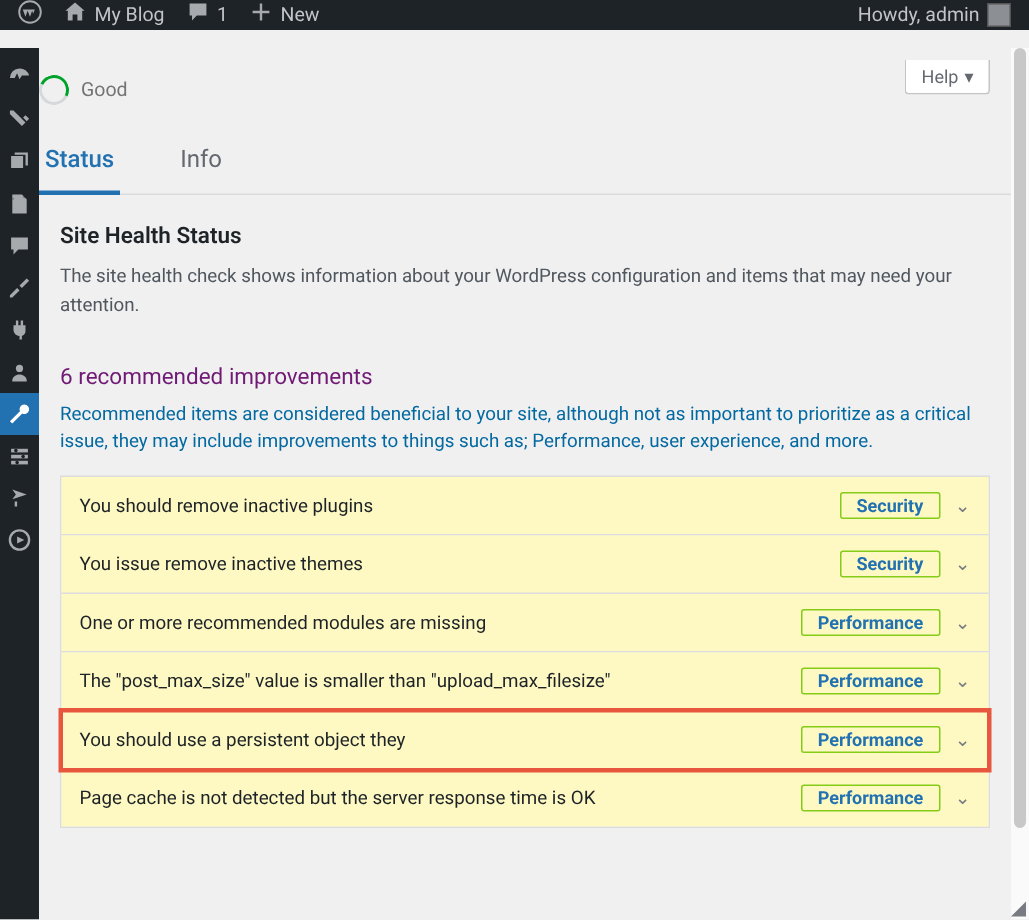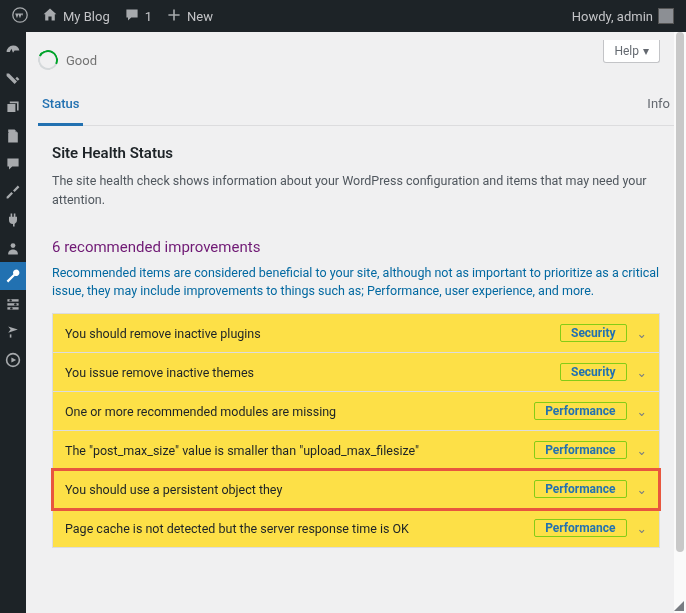--- a/index.html
+++ b/index.html
@@ -1,43 +1,43 @@
 <!DOCTYPE html>
 <html><head>
   <meta charset="utf-8">
   <style>
     * { margin:0; padding:0; box-sizing:border-box; font-family:-apple-system,BlinkMacSystemFont,"Segoe UI",Roboto,sans-serif; }
     body { background:#f0f0f1; width:686px; height:613px; overflow:hidden; position:relative; }
-    .adminbar { height:32px; background:#1d2327; color:#c3c4c7; display:flex; align-items:center; font-size:13px; padding:0 8px; justify-content:space-between;}
+    .adminbar { height:20px; background:#1d2327; color:#c3c4c7; display:flex; align-items:center; font-size:13px; padding:0 8px; justify-content:space-between;}
     .adminbar-left, .adminbar-right { display:flex; align-items:center; gap:6px; }
     .adminbar a { color:#c3c4c7; text-decoration:none; display:flex; align-items:center; gap:5px; padding:0 4px; cursor:pointer;}
     .ab-icon svg{ width:16px; height:16px; fill:#a7aaad;}
     .avatar { width:16px; height:16px; background:#8c8f94; display:inline-block; border:1px solid #555;}
     .vscroll{ position:absolute; right:0; top:32px; bottom:0; width:12px; background:#fafafa; }
     .vscroll .thumb{ position:absolute; left:2px; right:2px; top:0; height:520px; background:#c8c8c8; border-radius:4px;}
     .leftmenu{ position:absolute; left:0; top:32px; bottom:0; width:26px; background:#1d2327; display:flex; flex-direction:column; align-items:center; padding-top:6px; gap:0;}
     .leftmenu .mi{ width:26px; height:28px; display:flex; align-items:center; justify-content:center; cursor:pointer;}
     .leftmenu .mi svg{ width:16px;height:16px; fill:#a7aaad;}
     .leftmenu .mi.active{ background:#2271b1;}
     .leftmenu .mi.active svg{ fill:#fff;}
-    .wrap{ position:absolute; left:26px; top:32px; right:12px; bottom:0; background:#f0f0f1; overflow:auto;margin-left:12px;}
+    .wrap{ position:absolute; left:26px; top:32px; right:12px; bottom:0; background:#f0f0f1; overflow:auto;}
     .help-tab{ position:absolute; right:14px; top:8px; background:#fff; border:1px solid #c3c4c7; border-top:none; padding:4px 10px; font-size:12px; color:#646970; display:flex; align-items:center; gap:4px; cursor:pointer; border-radius:0 0 3px 3px;}
     h1.sh-title{ text-align:center; font-size:24px; font-weight:600; color:#1d2327; padding-top:38px;}
     .indicator{ display:flex; align-items:center; justify-content:flex-start; gap:8px; margin-top:18px; font-size:13px; color:#737373;}
     .indicator .circle{ width:20px; height:20px; border-radius:50%; border:2px solid #d5d9db; border-top-color:#00a32a; border-right-color:#00a32a; transform:rotate(-20deg);}
-    .tabs{ display:flex; justify-content:space-between; gap:62px; margin-top:16px; border-bottom:1px solid #dcdcde; font-size:13px;}
+    .tabs{ display:flex; justify-content:flex-start; gap:36px; margin-top:16px; border-bottom:1px solid #dcdcde; font-size:16px;}
     .tabs .tab{ padding:10px 4px 12px; color:#646970; cursor:pointer;}
     .tabs .tab.active{ color:#2271b1; border-bottom:3px solid #2271b1; font-weight:500; margin-bottom:-1px;}
     .panel{ padding:18px 14px 10px;}
     .panel h2{ font-size:15px; font-weight:600; color:#1d2327;}
     .panel p{ font-size:12.5px; color:#50575e; margin-top:10px; line-height:1.5;}
     .subhead{ font-size:15px; font-weight:400; color:#701a75; margin:18px 14px 8px;}
     .desc{ font-size:12.5px; color:#0369a1; margin:0 14px 12px; line-height:1.5;}
     .list{ margin:0 14px 16px; border:1px solid #dcdcde;}
-    .row{ background:#fde047; border-bottom:1px solid #dcdcde; display:flex; align-items:center; padding:10px 12px; font-size:12.5px; color:#1d2327; cursor:pointer; position:relative;}
+    .row{ background:#fef9c3; border-bottom:1px solid #dcdcde; display:flex; align-items:center; padding:10px 12px; font-size:12.5px; color:#1d2327; cursor:pointer; position:relative;}
     .row:last-child{border-bottom:none;}
     .row .title{ flex:1; }
     .row .badge{ border:1px solid #84cc16; color:#2271b1; font-size:12px; padding:1px 10px; border-radius:2px; margin-right:10px;font-weight:bold;}
     .row .chev{ color:#787c82;}
     .row.hl{ outline:3px solid #e8563e; outline-offset:-1px; z-index:2;}
     .corner{position:absolute; right:0; bottom:0; width:14px; height:14px;}
     .corner::before{content:""; position:absolute; right:2px; bottom:2px; width:0;height:0; border-style:solid; border-width:0 0 10px 10px; border-color:transparent transparent #787c82 transparent;}
   </style>
 </head>
 <body>

